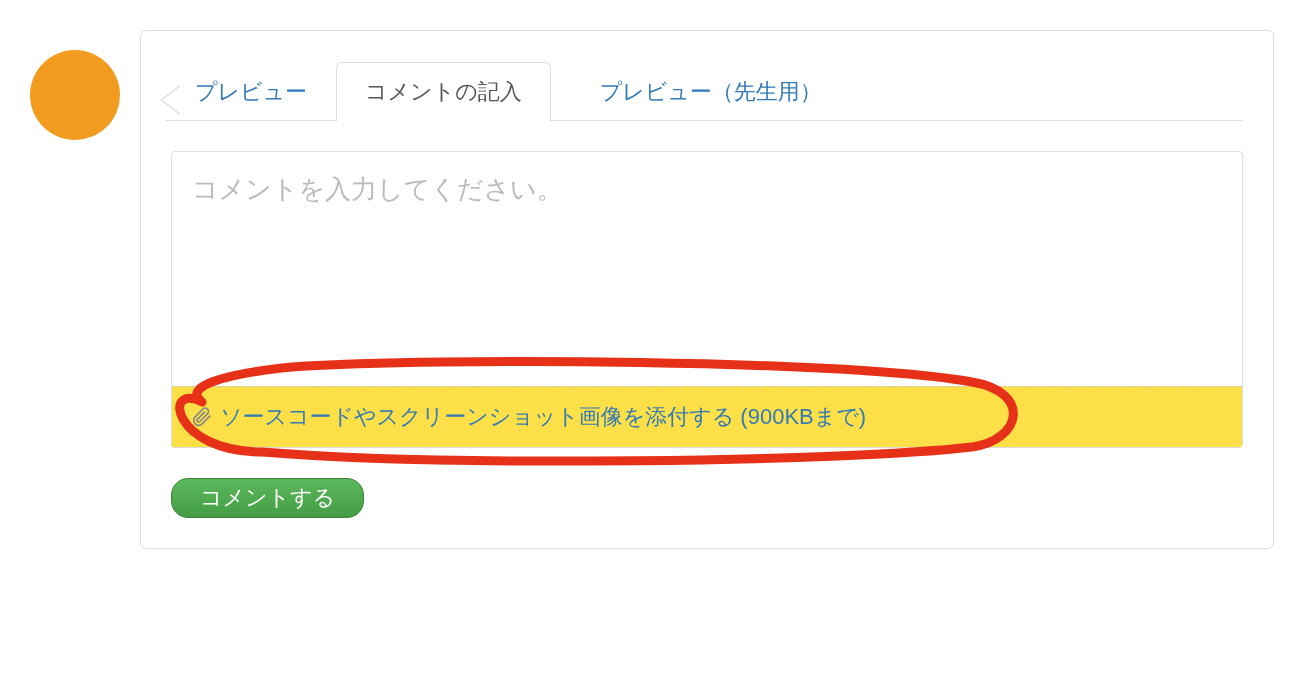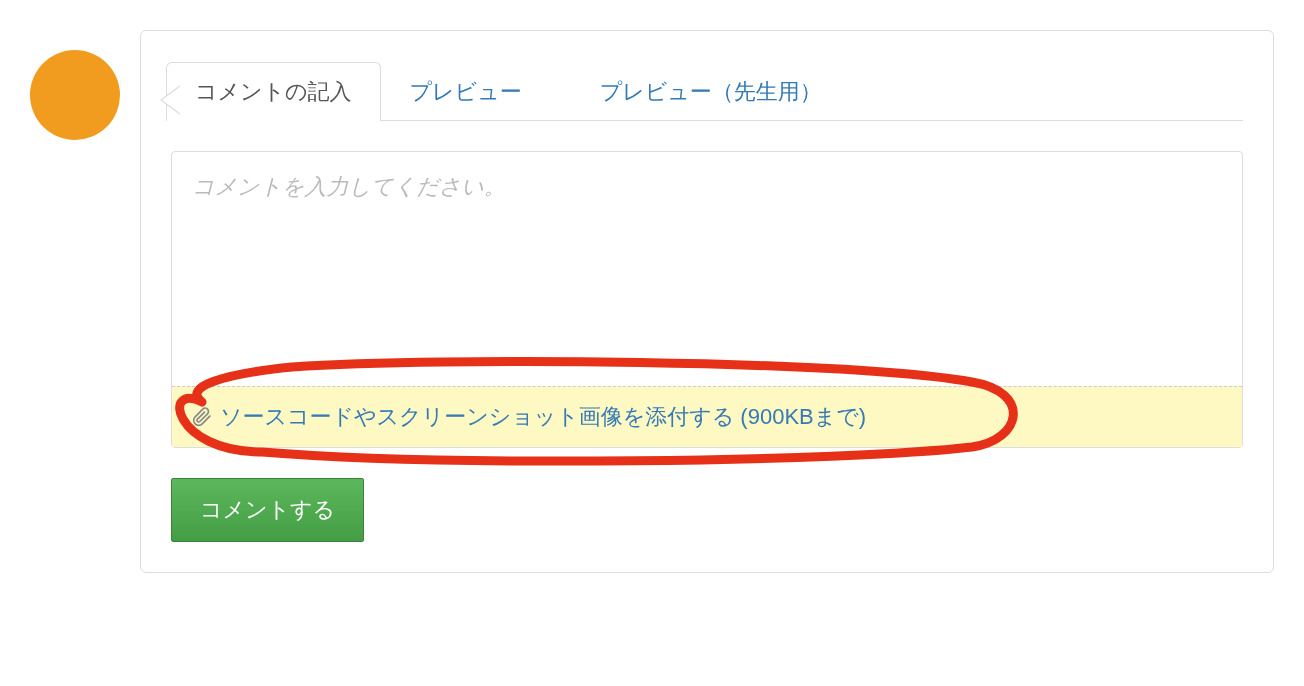--- a/index.html
+++ b/index.html
@@ -91,38 +91,37 @@
       border-radius: 4px;
       overflow: visible;
       position: relative;
       background: #fff;
     }
     .comment-textarea {
       width: 100%;
       min-height: 230px;
       border: none;
       padding: 20px;
-      font-size: 22px;
+      font-size: 26px;
       font-family: inherit;
       resize: none;
       outline: none;
       color: #1d4ed8;
       background: transparent;
-      font-style: italic;
     }
     .comment-textarea::placeholder {
       color: #bbb;
     }
     .attach-row {
       border-top: 1px dashed #ccc;
       padding: 15px 20px;
       display: flex;
       align-items: flex-start;
       gap: 10px;
-      background: #fef9c3;
+      background: #fde047;
     }
     .attach-link {
       color: #337ab7;
       font-size: 22px;
       cursor: pointer;
       display: flex;
       align-items: center;
       gap: 8px;
     }
     .paperclip {
@@ -133,23 +132,23 @@
       position: absolute;
       pointer-events: none;
       z-index: 10;
     }
     .buttons {
       margin-top: 30px;
       display: flex;
       gap: 20px;
     }
     .btn {
-      padding: 16px 28px;
+      padding: 4px 28px;
       font-size: 22px;
-      border-radius: 2px;
+      border-radius: 17px;
       cursor: pointer;
       border: 1px solid;
     }
     .btn-primary {
       background: linear-gradient(to bottom, #5cb85c, #449d44);
       border-color: #398439;
       color: #fff;
     }
     .btn-default {
       background: linear-gradient(to bottom, #fff, #f0f0f0);
@@ -158,22 +157,22 @@
     }
   </style>
 </head>
 <body>
 
 <div class="container">
   <div class="avatar"></div>
   <div class="speech-arrow"></div>
   <div class="comment-box">
     <div class="tabs">
+      <div class="tab link">プレビュー</div>
       <div class="tab active">コメントの記入</div>
-      <div class="tab link">プレビュー</div>
       <div class="tab link spaced">プレビュー（先生用）</div>
     </div>
     <div class="textarea-wrapper">
       <textarea class="comment-textarea" placeholder="コメントを入力してください。" style=""></textarea>
       <div class="attach-row">
         <span class="attach-link">
           <span class="paperclip">
             <svg width="20" height="22" viewBox="0 0 24 24" fill="none" stroke="currentColor" stroke-width="2" stroke-linecap="round" stroke-linejoin="round">
               <path d="M21.44 11.05l-9.19 9.19a6 6 0 0 1-8.49-8.49l9.19-9.19a4 4 0 0 1 5.66 5.66l-9.2 9.19a2 2 0 0 1-2.83-2.83l8.49-8.48"></path>
             </svg>

